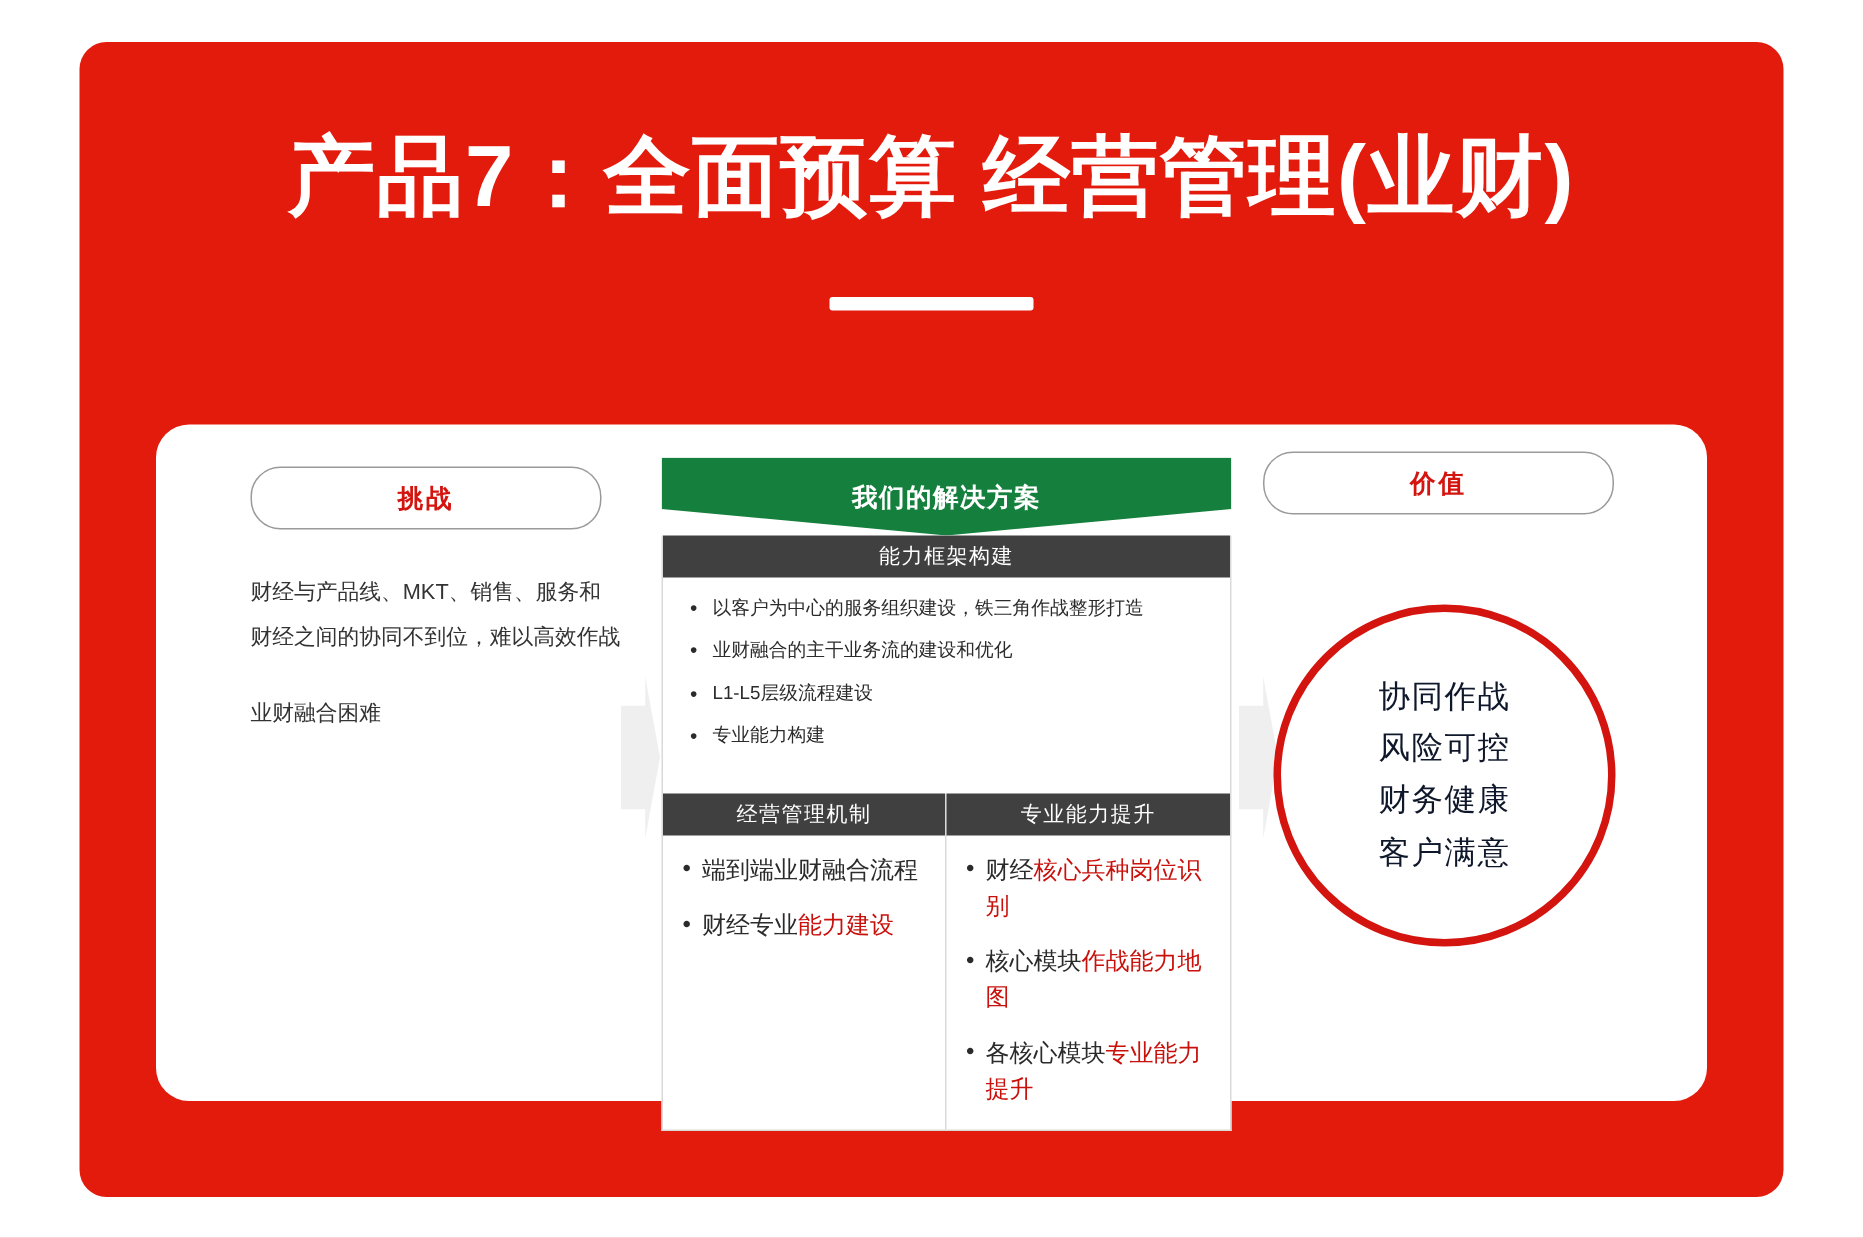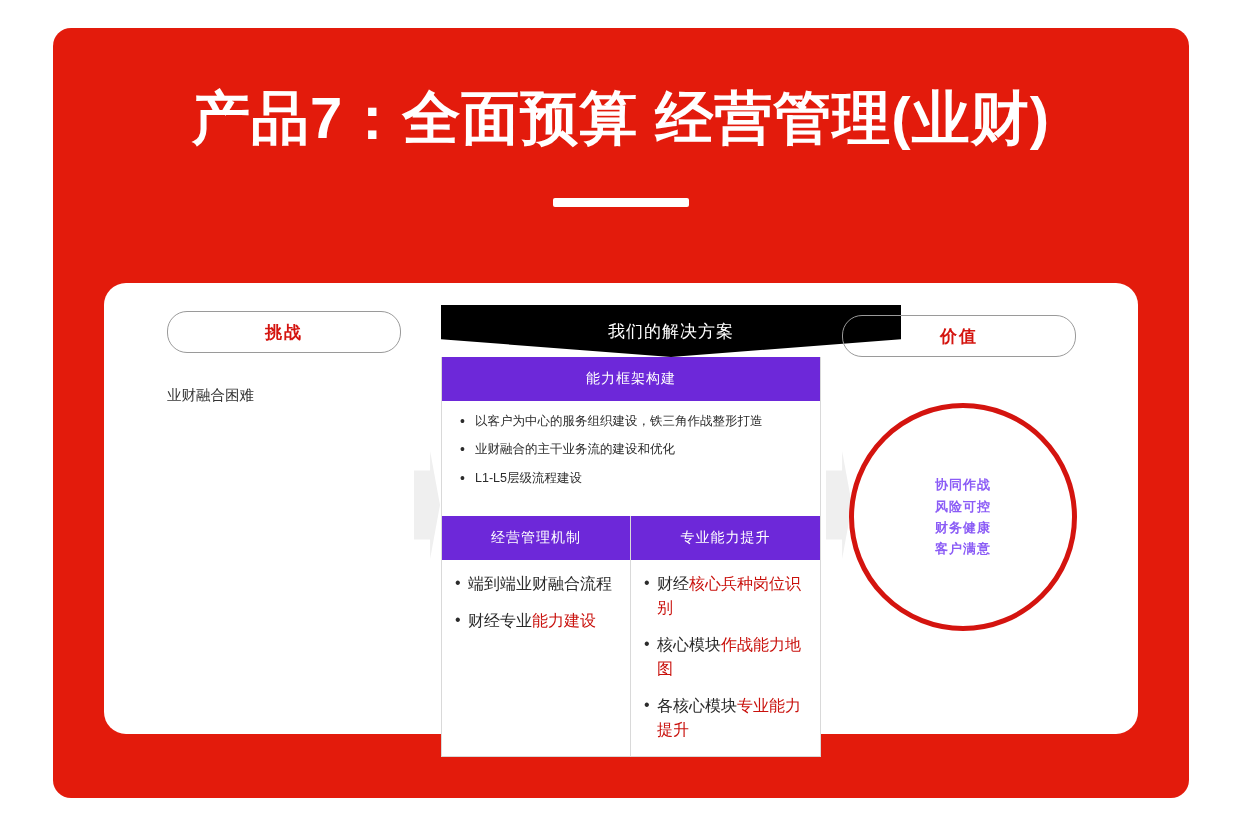--- a/index.html
+++ b/index.html
@@ -66,21 +66,21 @@
     border-radius: 20px;
     display: flex;
     align-items: center;
     justify-content: center;
     color: #d4140f;
     font-size: 17px;
     font-weight: bold;
     letter-spacing: 2px;
   }
   #pill-challenge { left: 63px;  top: 28px; width: 232px; }
-  #pill-value     { left: 738px; top: 32px; width: 232px; }
+  #pill-value     { left: 738px; top: 18px; width: 232px; }
 
   
   .challenge-list {
     position: absolute;
     left: 63px;
     top: 97px;
     width: 248px;
     color: #333333;
     font-size: 14.5px;
     line-height: 2.1;
@@ -89,44 +89,44 @@
 
   
   .solution-wrap {
     position: absolute;
     left: 337px;
     top: 22px;
     width: 380px;
   }
   .sol-banner {
     position: relative;
-    width: 460px;
+    width: 380px;
     height: 52px;
-    background: #000000;
+    background: #15803d;
     color: #ffffff;
     font-size: 17px;
-    font-weight: normal;
+    font-weight: bold;
     display: flex;
     align-items: center;
     justify-content: center;
     letter-spacing: 1px;
     clip-path: polygon(0 0, 100% 0, 100% 66%, 50% 100%, 0 66%);
   }
   .sol-body {
     width: 380px;
     border: 1px solid #d9d9d9;
     border-top: none;
     box-sizing: border-box;
     background: #ffffff;
   }
   .grey-bar {
-    background: #6d28d9;
+    background: #404040;
     color: #ffffff;
     font-size: 14px;
-    height: 44px;
+    height: 28px;
     display: flex;
     align-items: center;
     justify-content: center;
     letter-spacing: 1px;
   }
   .bullets {
     padding: 11px 10px 28px 16px;
     margin: 0;
     list-style: none;
     font-size: 12.5px;
@@ -198,58 +198,60 @@
     width: 218px;
     height: 218px;
     border: 5px solid #d4140f;
     border-radius: 50%;
     display: flex;
     flex-direction: column;
     align-items: center;
     justify-content: center;
   }
   .value-circle div {
-    font-size: 13px;
-    font-weight: bold;
-    color: #8b5cf6;
+    font-size: 21px;
+    font-weight: normal;
+    color: #0f172a;
     line-height: 1.65;
     letter-spacing: 1px;
   }
 </style>
 </head>
 <body>
 
 <div id="slide">
   <div class="red-panel">
 
     <div class="title">产品7：全面预算 经营管理(业财)</div>
     <div class="title-rule"></div>
 
     <div class="card">
 
       <div class="pill" id="pill-challenge">
         <span>挑战</span>
       </div>
       <div class="challenge-list">
+        <p>财经与产品线、MKT、销售、服务和财经之间的协同不到位，难以高效作战</p>
         <p>业财融合困难</p>
       </div>
 
       <div class="arrow" id="arrow-left"></div>
       <div class="arrow" id="arrow-right"></div>
 
       <div class="solution-wrap">
         <div class="sol-banner">
           <span>我们的解决方案</span>
         </div>
         <div class="sol-body">
           <div class="grey-bar">能力框架构建</div>
           <ul class="bullets">
             <li>以客户为中心的服务组织建设，铁三角作战整形打造</li>
             <li>业财融合的主干业务流的建设和优化</li>
             <li>L1-L5层级流程建设</li>
+            <li>专业能力构建</li>
           </ul>
           <div class="two-col">
             <div class="col-left">
               <div class="grey-bar">经营管理机制</div>
               <ul class="sub-list">
                 <li><span>端到端业财融合流程</span><span class="hl"></span></li>
                 <li><span>财经专业</span><span class="hl">能力建设</span></li>
               </ul>
             </div>
             <div class="col-right">

